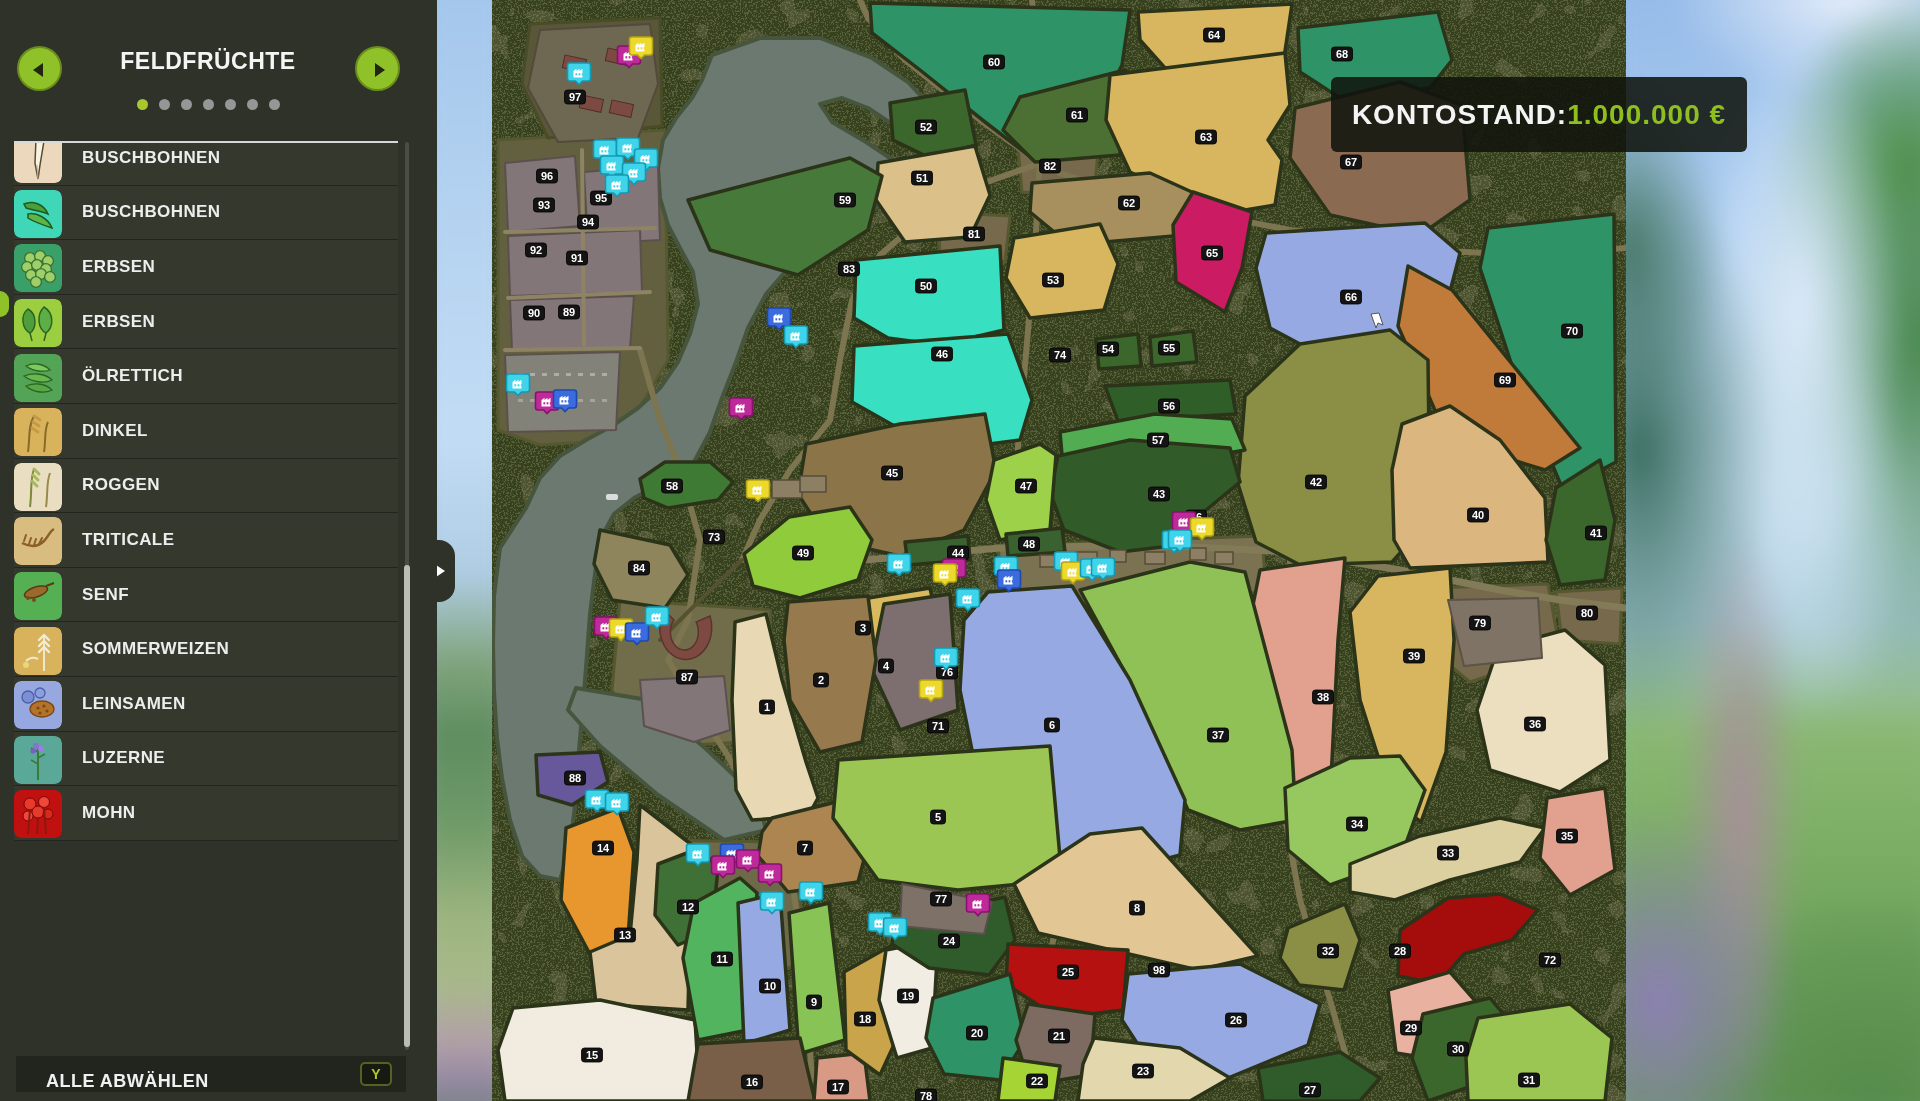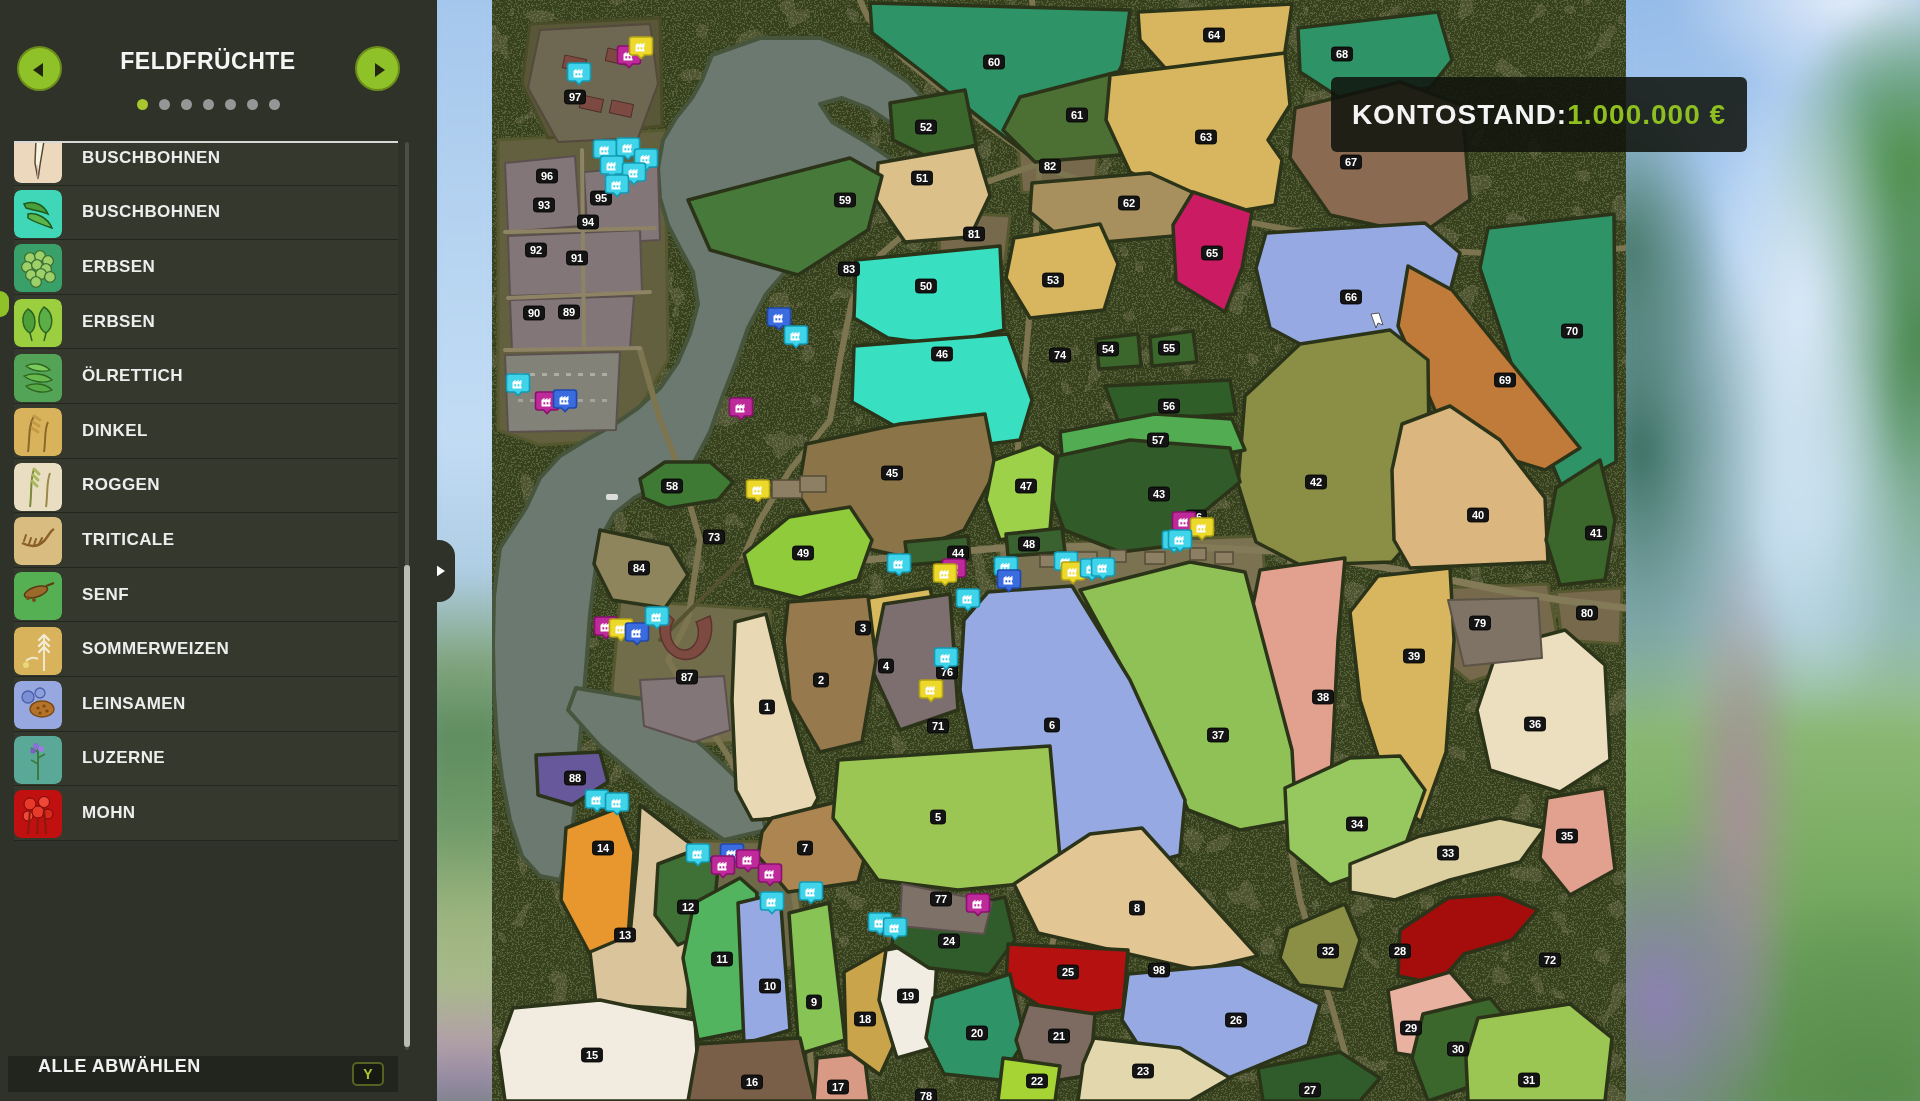--- a/index.html
+++ b/index.html
@@ -35,21 +35,21 @@
 .dots span{width:11px;height:11px;border-radius:50%;background:#969696}
 .dots span:first-child{background:#a8c72e}
 .list{position:absolute;top:141px;left:14px;width:384px;border-top:2px solid #d8d8d8;overflow:hidden;height:862px}
 .listin{margin-top:-12px}
 .row{height:54.6px;position:relative;background:#34382d;border-bottom:1px solid #23261e;display:flex;align-items:center}
 .ric{width:48px;height:48px;margin-top:3px;border-radius:7px;overflow:hidden;flex:none}
 .ric svg{display:block;border-radius:7px}
 .rtx{margin-left:20px;font-size:17px;font-weight:bold;color:#ededed;letter-spacing:0.4px}
 .sbar{position:absolute;left:405px;top:142px;width:4px;height:908px;background:#4a4e44;border-radius:2px}
 .sthumb{position:absolute;left:404px;top:565px;width:6px;height:482px;background:#b9bdb4;border-radius:3px}
-.bottom{position:absolute;left:8px;top:1056px;width:390px;height:36px;background:#22251d;display:flex;align-items:flex-start}
+.bottom{position:absolute;left:16px;top:1056px;width:390px;height:36px;background:#22251d;display:flex;align-items:flex-end}
 .bottom .t{margin-left:30px;font-size:18px;font-weight:bold;color:#f0f0f0;letter-spacing:0.5px}
 .bottom .y{position:absolute;left:344px;top:6px;width:32px;height:24px;background:#171a12;border:2px solid #556322;border-radius:5px;color:#a8c72e;font-size:14px;font-weight:bold;text-align:center;line-height:21px}
 </style></head>
 <body>
 
 <div class="bg">
     <div class="bgl"></div>
     <div class="bgr"></div>
   </div>
 

